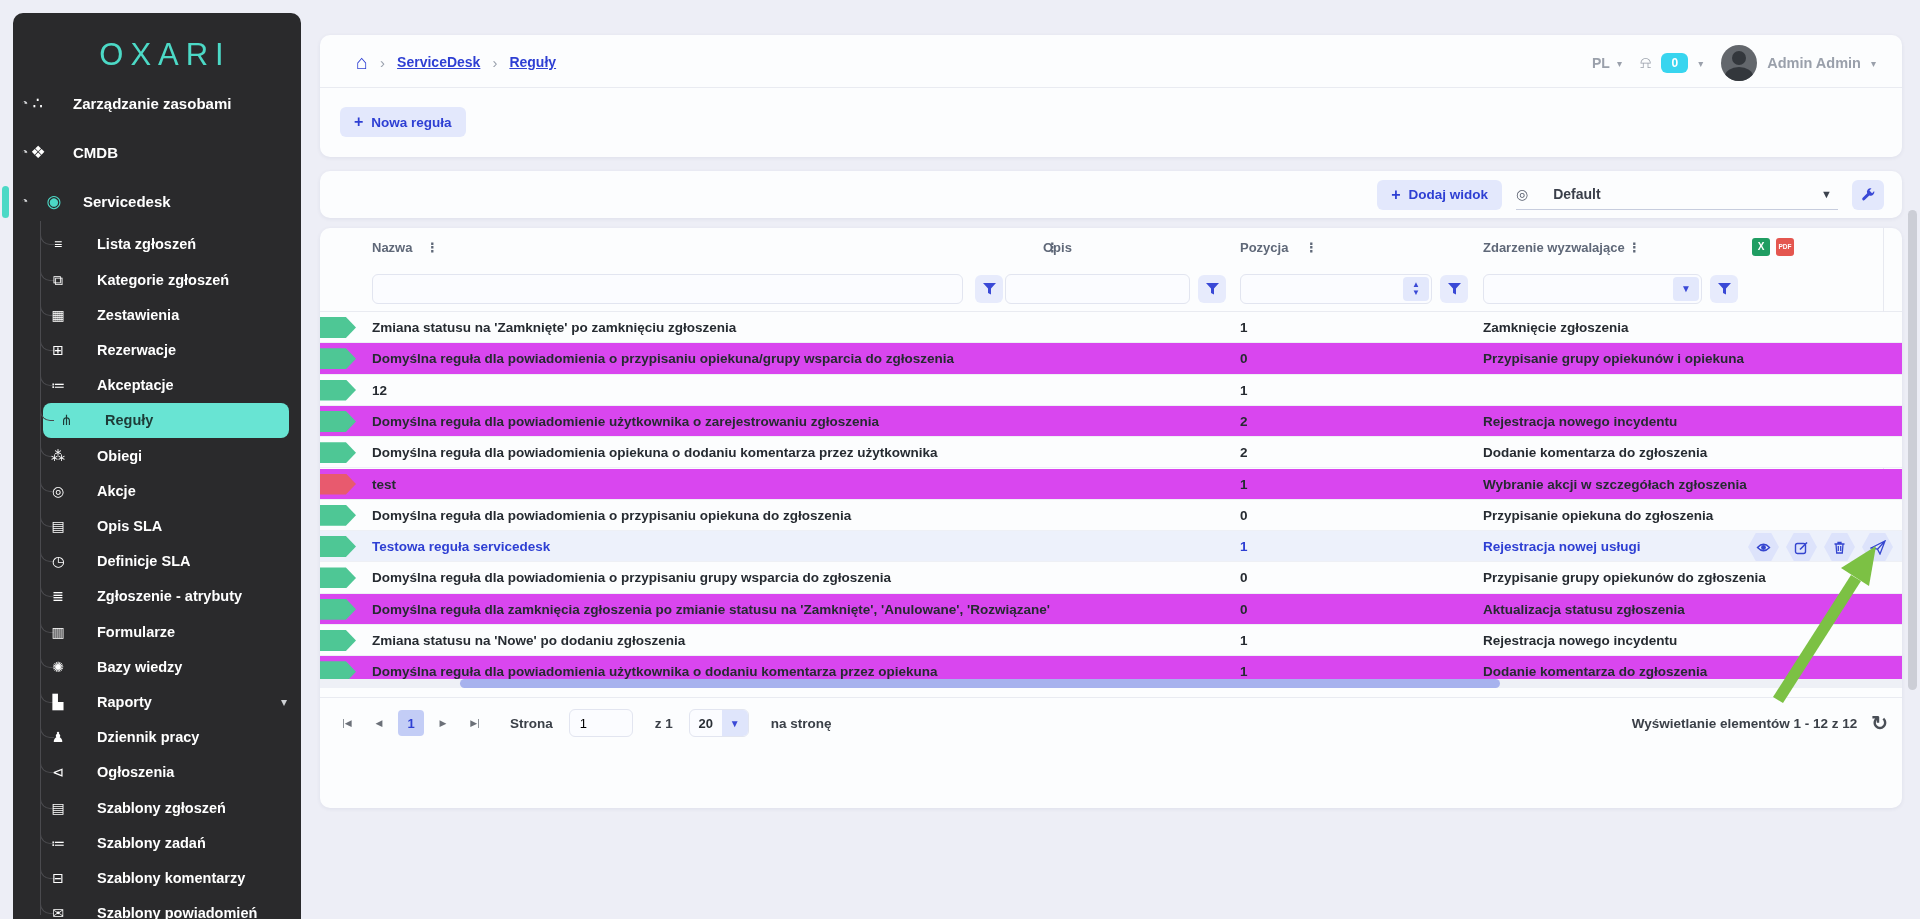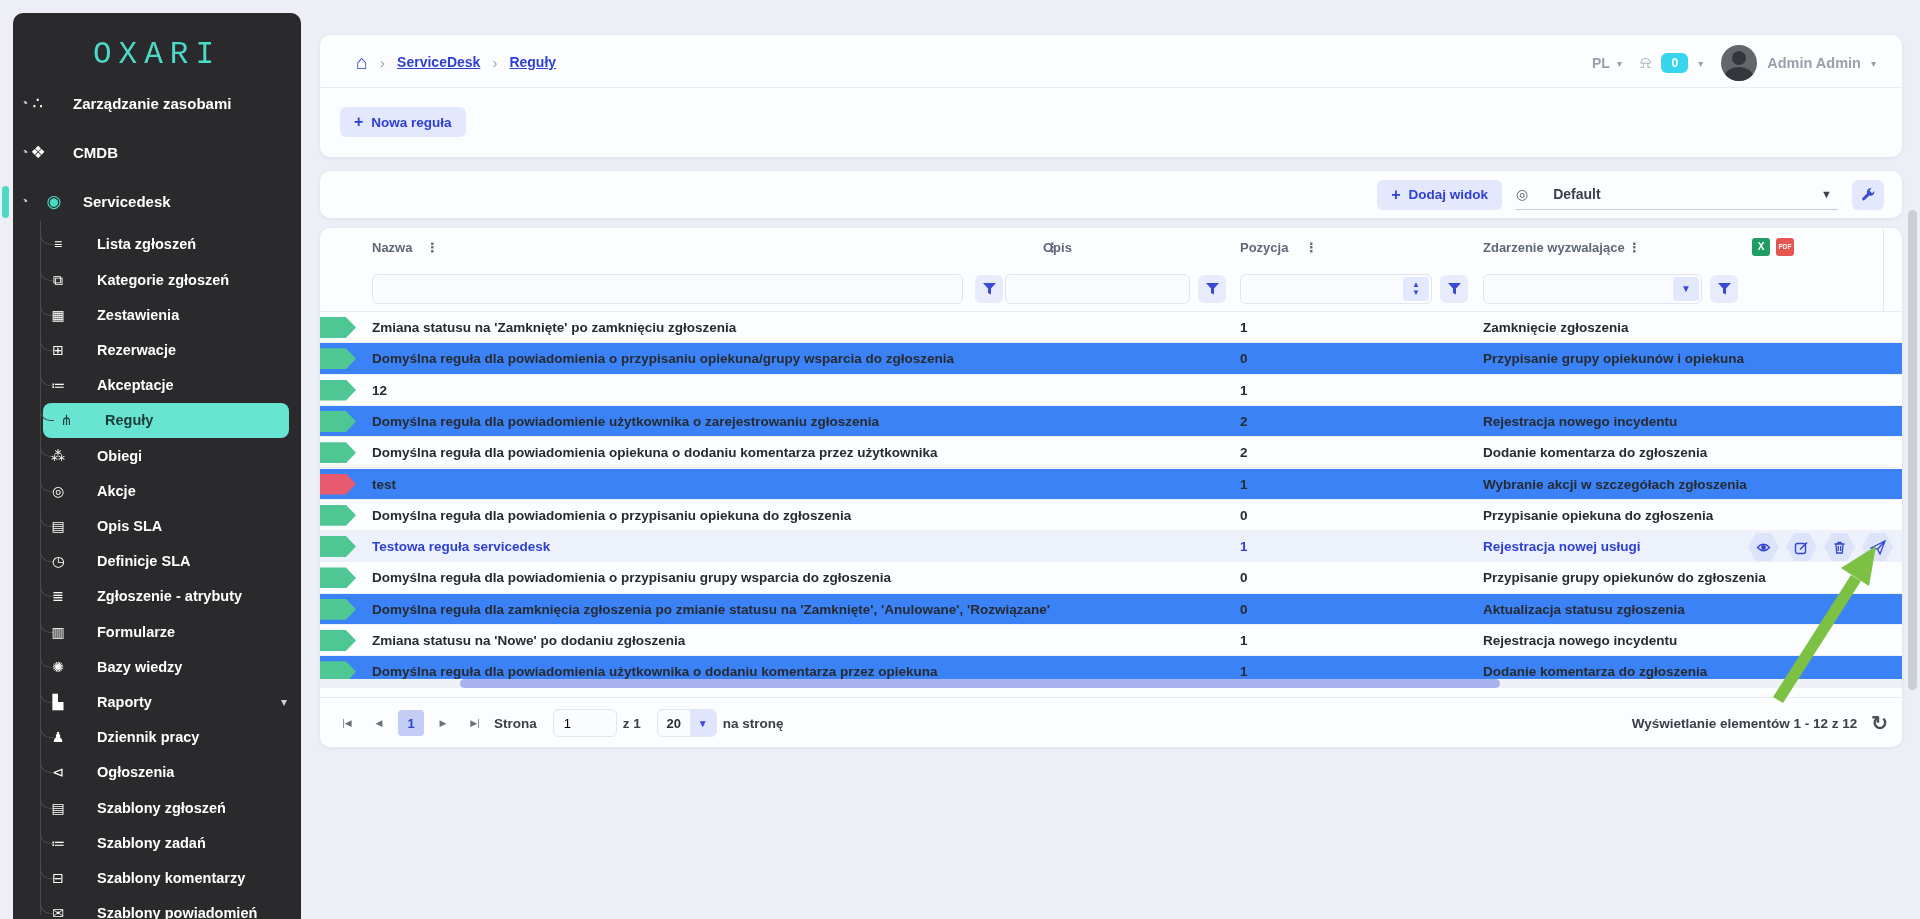--- a/index.html
+++ b/index.html
@@ -3,22 +3,22 @@
 <meta charset="utf-8">
 <style>
   * { margin:0; padding:0; box-sizing:border-box; }
   html,body { width:1920px; height:919px; overflow:hidden; }
   body { font-family:"Liberation Sans","DejaVu Sans",sans-serif; }
   .stage { position:relative; width:1920px; height:919px; background:#edeef6; overflow:hidden; }
 
   
   .sidebar { position:absolute; left:13px; top:13px; width:288px; height:906px;
              background:#2a2a2c; border-radius:10px 10px 0 0; overflow:hidden; }
-  .logo { position:absolute; top:24px; left:0; width:100%; text-align:center;
-          color:#4cd9c6; font-size:31px; letter-spacing:7px; font-weight:400;font-family:Liberation Mono, monospace; }
+  .logo { position:absolute; top:24px; left:8px; width:100%; text-align:center;
+          color:#4cd9c6; font-size:31px; letter-spacing:7px; font-weight:400; }
   .tree-line { position:absolute; left:27px; top:212px; height:690px; border-left:1px solid #4a4a4e; }
   .side-section { position:absolute; left:0; width:100%; height:36px; display:flex; align-items:center; cursor:pointer; }
   .side-section .sec-icon { position:absolute; left:13px; width:24px; text-align:center;
           color:#fff; font-size:17px; }
   .side-section.indent .sec-icon { left:29px; }
   .side-section .sec-label { position:absolute; left:60px; color:#fff; font-size:15px; font-weight:700; }
   .side-section.indent .sec-label { left:70px; }
   .side-section .gauge { color:#d9dadd; font-size:12px; margin-left:8px; }
   .side-section.active-sec .sec-icon { color:#4cd9c6; }
   .active-bar { position:absolute; left:2px; top:186px; width:7px; height:32px; background:#4cd9c6; border-radius:4px; }
@@ -34,21 +34,21 @@
   .side-item.active { left:30px; width:246px; background:#68e4d3; border-radius:8px; }
   .side-item.active .curve { left:-3px; }
   .side-item.active .it-icon { left:12px; color:#1d3b37; }
   .side-item.active .it-label { left:62px; color:#1d3b37; font-weight:700; }
 
   
   .card { position:absolute; left:320px; width:1582px; background:#fcfdfe; border-radius:10px;
           box-shadow:0 1px 4px rgba(35,45,90,.07); }
   .card1 { top:35px; height:122px; }
   .card2 { top:171px; height:47px; }
-  .card3 { top:228px; height:519px; overflow:hidden; }
+  .card3 { top:228px; height:580px; overflow:hidden; }
 
   
   .breadcrumb { position:absolute; left:36px; top:10px; height:34px; display:flex; align-items:center; gap:12px; }
   .home { color:#2e3fd3; font-size:20px; font-weight:700; cursor:pointer; }
   .sep { color:#9aa1ad; font-size:15px; }
   .crumb { color:#2e3fd3; font-size:14px; font-weight:700; text-decoration:underline; cursor:pointer; }
   .topbar { position:absolute; right:26px; top:8px; height:40px; display:flex; align-items:center; gap:10px; color:#9aa0ab; }
   .lang { font-size:14px; font-weight:600; cursor:pointer; display:flex; gap:7px; align-items:center; }
   .chev { font-size:10px; color:#9aa0ab; }
   .bell { font-size:17px; margin-left:8px; cursor:pointer; }
@@ -94,40 +94,40 @@
            display:flex; flex-direction:column; align-items:center; justify-content:center; color:#3a49d6;
            font-size:8px; line-height:8px; cursor:pointer; }
   .fbtn { position:absolute; top:9px; width:28px; height:28px; background:#e7ebfc; border:none; border-radius:6px;
           cursor:pointer; display:flex; align-items:center; justify-content:center; }
   .halfcircle { position:absolute; left:-11px; top:46px; width:22px; height:22px; border-radius:50%;
                 border:2px solid #c6cad4; background:#fff; cursor:pointer; }
   .col-div { position:absolute; left:1563px; top:0; height:460px; border-left:1px solid #e7e9f0; }
 
   .rows { position:absolute; left:0; top:84px; width:100%; height:376px; }
   .trow { position:absolute; left:0; width:100%; height:31.3px; border-bottom:1px solid #eef0f5; cursor:pointer; background:#fcfdfe; }
-  .trow.alt { background:#3b82f6; }
+  .trow.alt { background:#d946ef; }
   .trow.hl { background:#edf1fb; }
   .tag { position:absolute; left:0; top:5px; width:36px; height:21px;
          clip-path:polygon(0 0,72% 0,100% 50%,72% 100%,0 100%); }
   .tag.green { background:#4ec795; }
   .tag.red { background:#e85a6e; }
   .cell { position:absolute; top:0; height:31.3px; line-height:31.3px; font-size:13.5px; font-weight:600;
           color:#262b31; white-space:nowrap; }
   .cname { left:52px; } .cpos { left:920px; } .cevent { left:1163px;text-align:right; }
   .cell.link { color:#2e3fd3; }
 
   .hscroll-track { position:absolute; left:0; top:451px; width:100%; height:9px; background:#eef0f6; }
   .hscroll-thumb { position:absolute; left:140px; top:0; width:1040px; height:9px; background:#a7b2ee; border-radius:5px; cursor:pointer; }
 
   .pgbar { position:absolute; left:0; top:469px; width:100%; height:50px; border-top:1px solid #e9ebf1; }
   .pgleft { position:absolute; left:14px; top:0; height:50px; display:flex; align-items:center; gap:6px; }
   .pgbtn { width:26px; height:26px; border:none; background:transparent; color:#6b7078; font-size:9px;
            cursor:pointer; border-radius:4px; font-family:inherit; }
   .pgbtn.pgactive { background:#c3cdf6; color:#2e3fd3; font-size:13px; font-weight:700; }
-  .pglabel { font-size:13.5px; font-weight:600; color:#3b4048; margin-left:0; }
+  .pglabel { font-size:13.5px; font-weight:600; color:#3b4048; margin-left:16px; }
   .pginput { width:64px; height:28px; border:1px solid #e2e5f0; border-radius:6px; background:#fbfcff;
              font-family:inherit; font-size:13px; padding:0 10px; outline:none; margin-left:10px; }
   .pgsize { margin-left:10px; height:28px; border:1px solid #e2e5f0; border-radius:6px; display:flex;
             align-items:center; overflow:hidden; cursor:pointer; background:#fbfcff; }
   .pgsize .num { width:32px; text-align:center; font-size:13px; font-weight:600; color:#2a2f36; }
   .pgsize .dd { width:26px; height:28px; background:#dfe5fb; color:#3a49d6; font-size:10px;
                 display:flex; align-items:center; justify-content:center; }
   .pgright { position:absolute; right:14px; top:0; height:50px; display:flex; align-items:center; gap:14px; }
   .summary { font-size:13.5px; font-weight:600; color:#3b4048; }
   .refresh { font-size:20px; color:#4a4f57; font-weight:700; cursor:pointer; background:none; border:none; }

